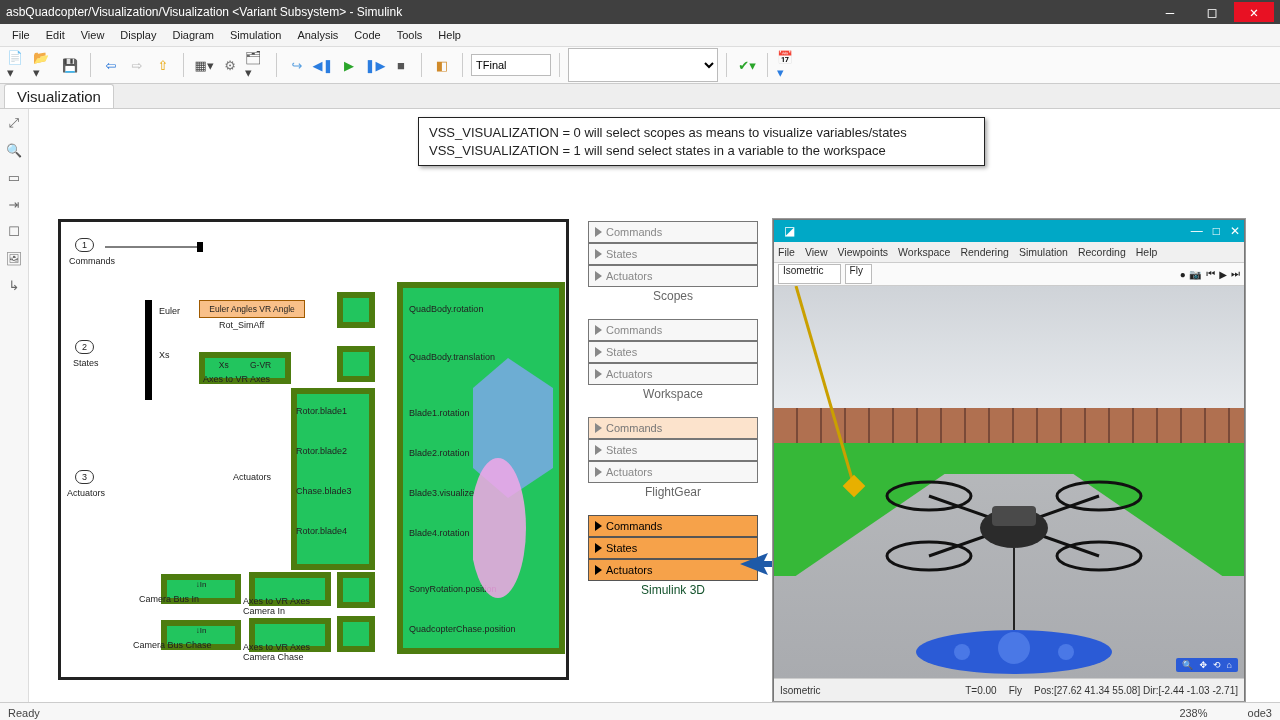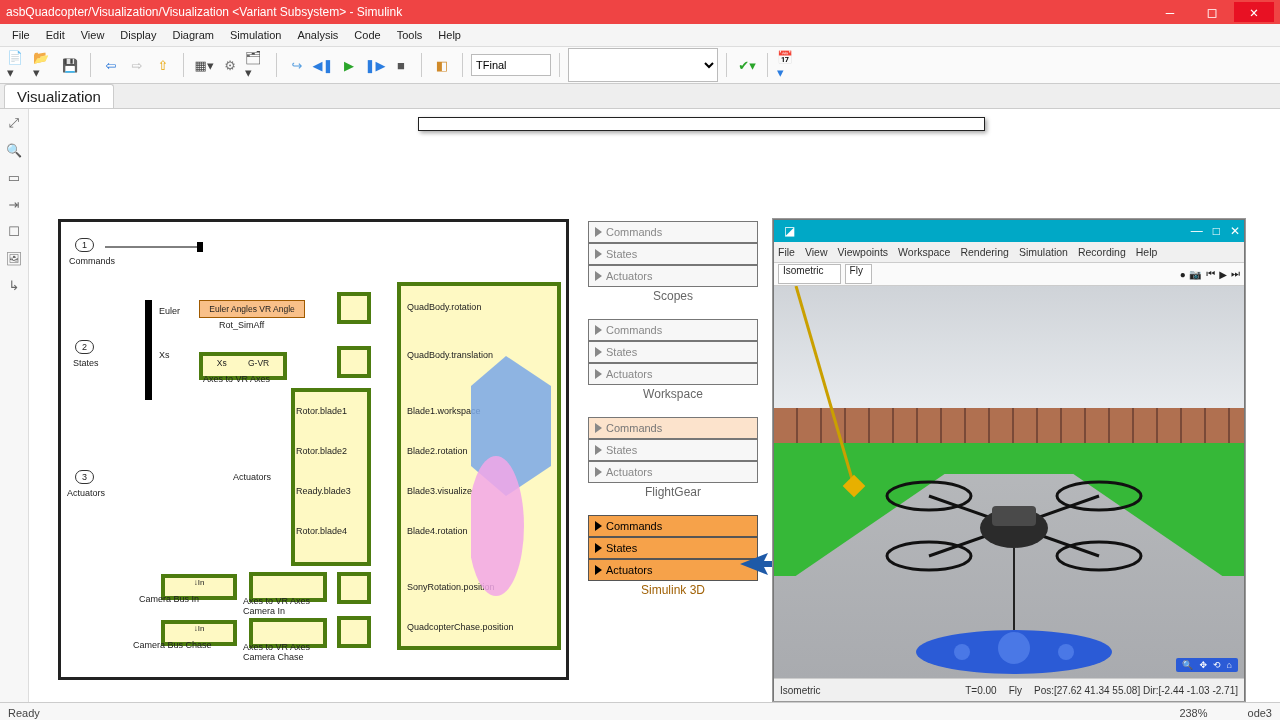--- a/index.html
+++ b/index.html
@@ -1,35 +1,35 @@
 <!DOCTYPE html>
 <html><head>
 <meta charset="utf-8">
 <style>
 html,body{margin:0;padding:0;font-family:"Segoe UI",Tahoma,sans-serif;font-size:11px;color:#222;background:#ffffff;width:1280px;height:720px;overflow:hidden}
-.titlebar{height:24px;background:#ef4444;color:#fff;display:flex;align-items:center;padding:0 6px;font-size:12px}
+.titlebar{height:24px;background:#404040;color:#fff;display:flex;align-items:center;padding:0 6px;font-size:12px}
 .titlebar .title{flex:1}
 .titlebar .btn{width:40px;height:20px;text-align:center;line-height:20px;margin-left:2px;font-family:monospace;font-size:14px}
 .titlebar .btn.close{background:#e81123}
 .menubar{height:22px;background:#f5f5f5;border-bottom:1px solid #ddd;display:flex;align-items:center;padding:0 4px}
 .menubar span{padding:2px 8px;cursor:default}
 .toolbar{height:36px;background:#fafafa;border-bottom:1px solid #ccc;display:flex;align-items:center;padding:0 6px;gap:2px}
 .toolbar .sep{width:1px;height:24px;background:#ccc;margin:0 6px}
 .toolbar .tbtn{width:22px;height:22px;border:1px solid transparent;display:flex;align-items:center;justify-content:center;font-size:13px;color:#444;border-radius:2px}
 .toolbar .tinput{height:20px;border:1px solid #bbb;padding:0 4px;font-size:11px}
 .toolbar .tsel{height:22px;border:1px solid #bbb;font-size:11px;padding:16px 2px;min-width:150px;background:#fff}
 .tabstrip{height:24px;background:#eee;border-bottom:1px solid #ccc;display:flex;align-items:flex-end;padding-left:4px}
 .tabstrip .tab{background:#fff;border:1px solid #ccc;border-bottom:none;padding:3px 12px;font-size:15px;border-radius:3px 3px 0 0}
 .workarea{position:relative;height:614px;background:#fff}
 .palette{position:absolute;left:0;top:0;width:28px;height:100%;background:#f7f7f7;border-right:1px solid #ddd;display:flex;flex-direction:column;align-items:center;padding-top:6px;gap:12px;color:#666;font-size:13px}
 .canvas{position:absolute;left:28px;top:0;right:0;bottom:0}
 .annot{position:absolute;left:390px;top:8px;width:545px;border:1px solid #222;background:#fff;padding:6px 10px;font-size:13px;line-height:1.35;box-shadow:2px 2px 4px rgba(0,0,0,.35)}
 .diagram{position:absolute;left:30px;top:110px;width:505px;height:455px;border:3px solid #222;background:#fff}
 .diagram .port{position:absolute;border:1px solid #333;border-radius:9px;padding:1px 6px;font-size:9px;background:#fff}
-.diagram .subsys{position:absolute;border:4px solid #4d7c0f;background:#fef9c3}
+.diagram .subsys{position:absolute;border:6px solid #4d7c0f;background:#22c55e}
 .diagram .orangebox{position:absolute;border:1px solid #a05a00;background:#f9c089;font-size:8.5px;text-align:center;padding:3px 2px}
 .diagram .lbl{position:absolute;font-size:9px;color:#222}
 .variants{position:absolute;left:560px;top:112px;width:170px}
 .vgroup{margin-bottom:16px}
 .vbox{border:1px solid #777;background:#f7f7f7;padding:4px 6px;font-size:11px;color:#888;display:flex;align-items:center;gap:4px}
 .vbox.sel{background:#f6a24a;color:#000;border-color:#555}
 .vtri{width:0;height:0;border-top:5px solid transparent;border-bottom:5px solid transparent;border-left:7px solid #888}
 .vbox.sel .vtri{border-left-color:#000}
 .vlbl{text-align:center;font-size:12px;color:#666;margin-top:2px}
 .vrwin{position:absolute;left:745px;top:110px;width:470px;height:480px;border:1px solid #777;background:#fff;box-shadow:0 0 0 1px #999}
@@ -110,20 +110,22 @@
     <span>▭</span>
     <span>⇥</span>
     <span>☐</span>
     <span>🖼</span>
     <span>↳</span>
   </div>
 
   <div class="canvas">
 
     <div class="annot">
+      <div>VSS_VISUALIZATION = 0 will select scopes as means to visualize variables/states</div>
+      <div>VSS_VISUALIZATION = 1 will send select states in a variable to the workspace</div>
     </div>
 
     <div class="diagram">
 
       <div class="port" style="left:14px;top:16px">1</div>
       <span class="lbl" style="left:8px;top:34px">Commands</span>
       <svg style="position:absolute;left:44px;top:18px" width="100" height="14">
           <line x1="0" y1="7" x2="92" y2="7" stroke="#000"></line>
           <rect x="92" y="2" width="6" height="10" fill="#000"></rect>
         </svg>
@@ -146,27 +148,27 @@
 
       <div class="subsys" style="left:276px;top:70px;width:26px;height:24px"></div>
       <div class="subsys" style="left:276px;top:124px;width:26px;height:24px"></div>
       <div class="subsys" style="left:276px;top:350px;width:26px;height:24px"></div>
       <div class="subsys" style="left:276px;top:394px;width:26px;height:24px"></div>
 
       <div class="subsys" style="left:230px;top:166px;width:72px;height:170px"></div>
       <span class="lbl" style="left:172px;top:250px">Actuators</span>
       <span class="lbl" style="left:235px;top:184px">Rotor.blade1</span>
       <span class="lbl" style="left:235px;top:224px">Rotor.blade2</span>
-      <span class="lbl" style="left:235px;top:264px">Ready.blade3</span>
+      <span class="lbl" style="left:235px;top:264px">Chase.blade3</span>
       <span class="lbl" style="left:235px;top:304px">Rotor.blade4</span>
 
       <div class="subsys" style="left:336px;top:60px;width:156px;height:360px">
         <span class="lbl" style="left:6px;top:16px">QuadBody.rotation</span>
         <span class="lbl" style="left:6px;top:64px">QuadBody.translation</span>
-        <span class="lbl" style="left:6px;top:120px">Blade1.workspace</span>
+        <span class="lbl" style="left:6px;top:120px">Blade1.rotation</span>
         <span class="lbl" style="left:6px;top:160px">Blade2.rotation</span>
         <span class="lbl" style="left:6px;top:200px">Blade3.visualize</span>
         <span class="lbl" style="left:6px;top:240px">Blade4.rotation</span>
         <span class="lbl" style="left:6px;top:296px">SonyRotation.position</span>
         <span class="lbl" style="left:6px;top:336px">QuadcopterChase.position</span>
 
         <svg style="position:absolute;left:70px;top:70px" width="90" height="260">
           <polygon points="35,0 80,30 80,110 35,140 0,110 0,30" fill="#7aa8e8" opacity="0.85"></polygon>
           <ellipse cx="25" cy="170" rx="28" ry="70" fill="#f2a7e8" opacity="0.85"></ellipse>
         </svg>
@@ -235,21 +237,21 @@
             <span>Commands</span>
           </div>
         <div class="vbox sel">
             <span class="vtri"></span>
             <span>States</span>
           </div>
         <div class="vbox sel">
             <span class="vtri"></span>
             <span>Actuators</span>
           </div>
-        <div class="vlbl" style="color:#a16207">Simulink 3D</div>
+        <div class="vlbl" style="color:#14532d">Simulink 3D</div>
       </div>
     </div>
 
     <svg class="arrow" width="40" height="30">
       <polygon points="0,15 28,4 24,12 40,12 40,18 24,18 28,26" fill="#1e5aa8"></polygon>
     </svg>
 
     <div class="vrwin">
       <div class="vrtitle">
         <div class="vrsp">

